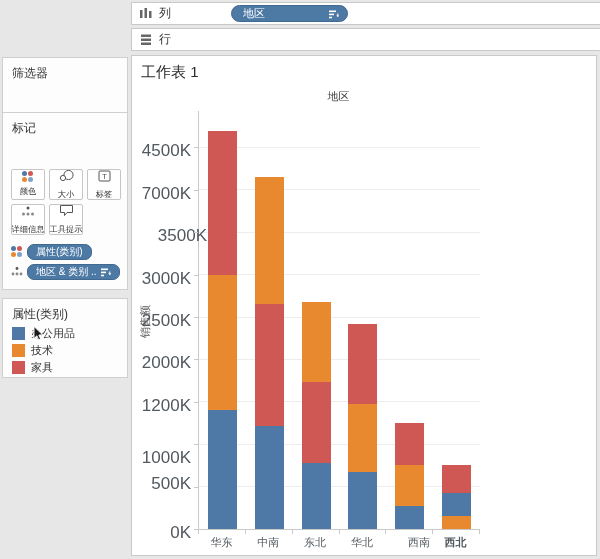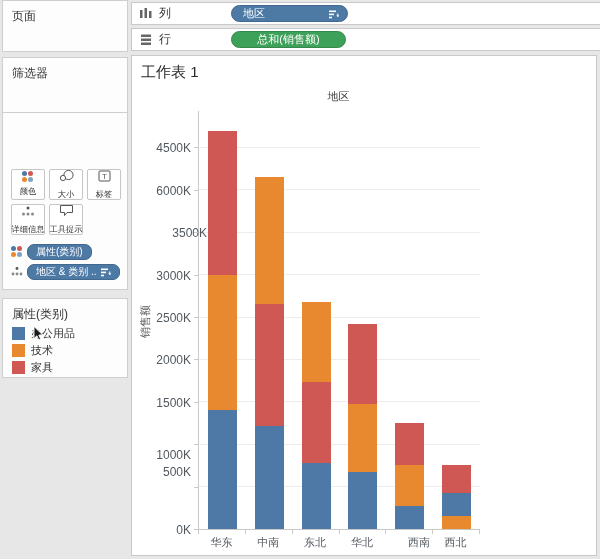--- a/index.html
+++ b/index.html
@@ -31,42 +31,40 @@
   .legend-label{font-size:11px;color:#333;}
   
   .worksheet{position:absolute;left:131px;top:55px;width:466px;height:501px;background:#fff;border:1px solid #c9c9c9;box-sizing:border-box;}
   .ws-title{position:absolute;left:9px;top:7px;font-size:15px;color:#2b2b2b;}
   .col-header{position:absolute;left:66px;top:33px;width:281px;text-align:center;font-size:11px;color:#424242;}
   .ylabel{position:absolute;left:-32px;top:258px;width:90px;text-align:center;font-size:11px;color:#5a5a5a;transform:rotate(-90deg);}
   .plot{position:absolute;left:66px;top:55px;width:281px;height:418px;border-left:1px solid #c9c9c9;border-bottom:1px solid #c9c9c9;box-sizing:content-box;}
   .gridline{position:absolute;left:0;width:281px;height:1px;background:#ededed;}
   .bar{position:absolute;bottom:0;}
   .seg{position:absolute;left:0;width:100%;}
-  .ytick-label{position:absolute;left:0;width:59px;text-align:right;font-size:12px;color:#51585e;}
+  .ytick-label{position:absolute;left:0;width:59px;text-align:right;font-size:17px;color:#51585e;}
   .ytick-mark{position:absolute;left:62px;width:4px;height:1px;background:#c9c9c9;}
   .xtick-mark{position:absolute;top:474px;width:1px;height:4px;background:#c9c9c9;}
   .xcat-label{position:absolute;top:479px;width:46px;text-align:center;font-size:11px;color:#51585e;}
   .dots4{display:grid;grid-template-columns:6px 6px;grid-template-rows:6px 6px;}
   .dots4 i{width:5px;height:5px;border-radius:50%;}
   .cursor{position:absolute;pointer-events:none;}
 </style>
 </head>
 <body>
 
 <div class="app">
 
-  <div class="panel" style="top:0;height:52px;">
-    <div class="panel-title">页面</div>
-  </div>
 
   <div class="panel" style="top:57px;height:64px;">
     <div class="panel-title">筛选器</div>
   </div>
 
   <div class="panel" style="top:112px;height:178px;">
+    <div class="panel-title">标记</div>
     <div class="marks-buttons" id="marks-buttons">
         <div class="mbtn">
           <span>
             <span class="dots4">
               <i style="background:#4e79a7"></i>
               <i style="background:#d05854"></i>
               <i style="background:#e8882f"></i>
               <i style="background:#7ea3c5"></i>
             </span>
           </span>
@@ -173,23 +171,20 @@
   </div>
   <div class="shelf" style="top:28px;">
     <span class="shelf-icon">
       <svg width="12" height="11">
           <rect x="1" y="0.5" width="10" height="2.5" fill="#666"></rect>
           <rect x="1" y="4.5" width="10" height="2.5" fill="#666"></rect>
           <rect x="1" y="8.5" width="10" height="2.5" fill="#666"></rect>
         </svg>
     </span>
     <span class="shelf-label">行</span>
-    <span class="pill pill-green" style="width:115px;top:2px;">
-      <span>总和(销售额)</span>
-    </span>
   </div>
 
   <div class="worksheet">
     <div class="ws-title">工作表 1</div>
     <div class="col-header">地区</div>
     <div class="ylabel">销售额</div>
     <div class="plot" id="plot">
         <div class="gridline" style="top: 375.106px;"></div>
         <div class="gridline" style="top: 332.713px;"></div>
         <div class="gridline" style="top: 290.319px;"></div>
@@ -226,44 +221,44 @@
         </div>
         <div class="bar" style="left: 243.083px; width: 29px; height: 63.5903px;">
           <div class="seg" style="bottom: 0px; height: 12.7181px; background: rgb(232, 136, 47);"></div>
           <div class="seg" style="bottom: 12.7181px; height: 23.7404px; background: rgb(78, 121, 167);"></div>
           <div class="seg" style="bottom: 36.4584px; height: 27.1318px; background: rgb(208, 88, 84);"></div>
         </div>
       </div>
     <div id="axis-extras">
         <div class="ytick-label" style="top: 467px;">0K</div>
         <div class="ytick-mark" style="top: 473px;"></div>
-        <div class="ytick-label" style="top: 409px;">500K</div>
+        <div class="ytick-label" style="top: 418px;">500K</div>
         <div class="ytick-mark" style="top: 430.606px;"></div>
         <div class="ytick-label" style="top: 392px;">1000K</div>
         <div class="ytick-mark" style="top: 388.213px;"></div>
-        <div class="ytick-label" style="top: 339.819px;">1500K</div>
+        <div class="ytick-label" style="top: 339.819px;">1200K</div>
         <div class="ytick-mark" style="top: 345.819px;"></div>
         <div class="ytick-label" style="top: 297.426px;">2000K</div>
         <div class="ytick-mark" style="top: 303.426px;"></div>
         <div class="ytick-label" style="top: 255.032px;">2500K</div>
         <div class="ytick-mark" style="top: 261.032px;"></div>
         <div class="ytick-label" style="top: 212.639px;">3000K</div>
         <div class="ytick-mark" style="top: 218.639px;"></div>
         <div class="ytick-label" style="top: 170.245px; margin-left: 16px;">3500K</div>
         <div class="ytick-mark" style="top: 176.245px;"></div>
-        <div class="ytick-label" style="top: 127.852px;">6000K</div>
+        <div class="ytick-label" style="top: 127.852px;">7000K</div>
         <div class="ytick-mark" style="top: 133.852px;"></div>
         <div class="ytick-label" style="top: 85.4584px;">4500K</div>
         <div class="ytick-mark" style="top: 91.4584px;"></div>
         <div class="xcat-label" style="left: 66.4167px;">华东</div>
         <div class="xcat-label" style="left: 113.25px;">中南</div>
         <div class="xcat-label" style="left: 160.083px;">东北</div>
         <div class="xcat-label" style="left: 206.917px;">华北</div>
         <div class="xcat-label" style="left: 264px;">西南</div>
-        <div class="xcat-label" style="left: 300.583px;">西北</div>
+        <div class="xcat-label" style="left: 300.583px; font-weight: bold;">西北</div>
         <div class="xtick-mark" style="left: 66px;"></div>
         <div class="xtick-mark" style="left: 112.833px;"></div>
         <div class="xtick-mark" style="left: 159.667px;"></div>
         <div class="xtick-mark" style="left: 206.5px;"></div>
         <div class="xtick-mark" style="left: 253.333px;"></div>
         <div class="xtick-mark" style="left: 300.167px;"></div>
         <div class="xtick-mark" style="left: 347px;"></div>
       </div>
   </div>
 

